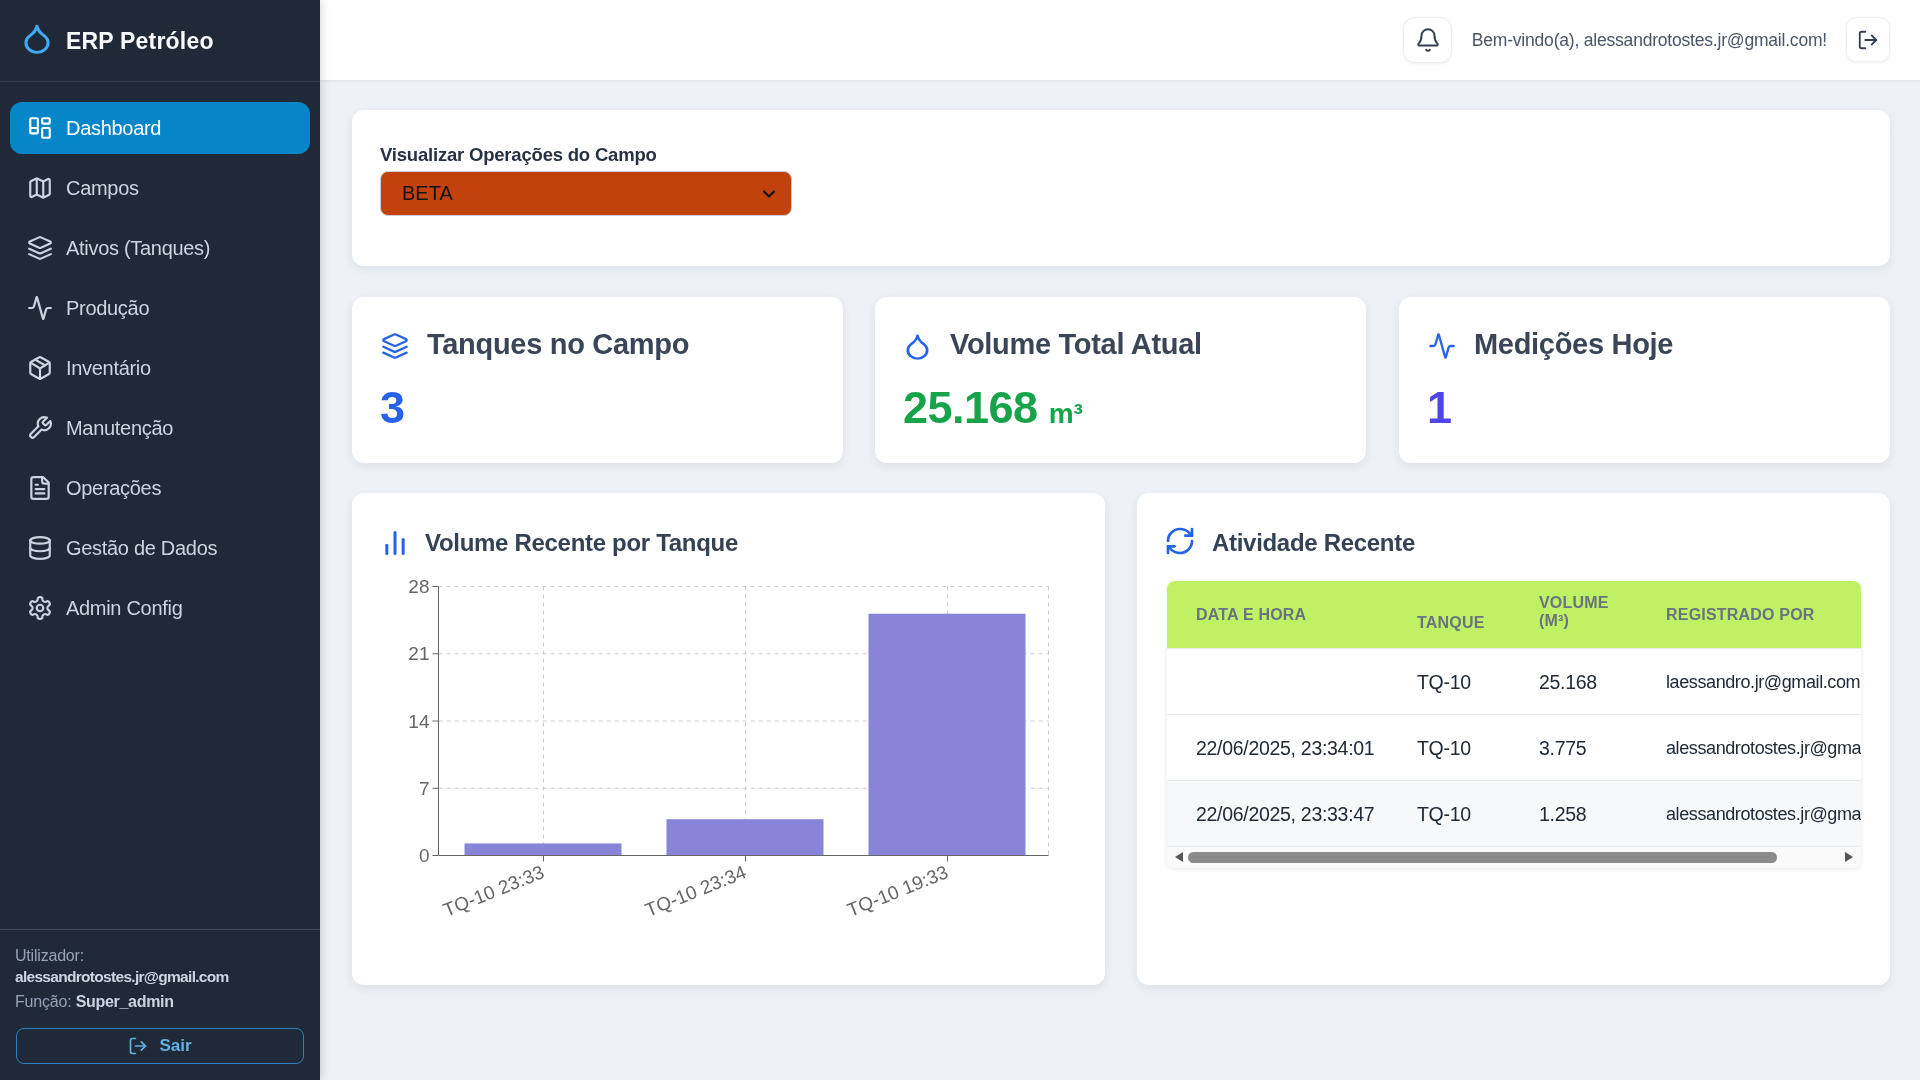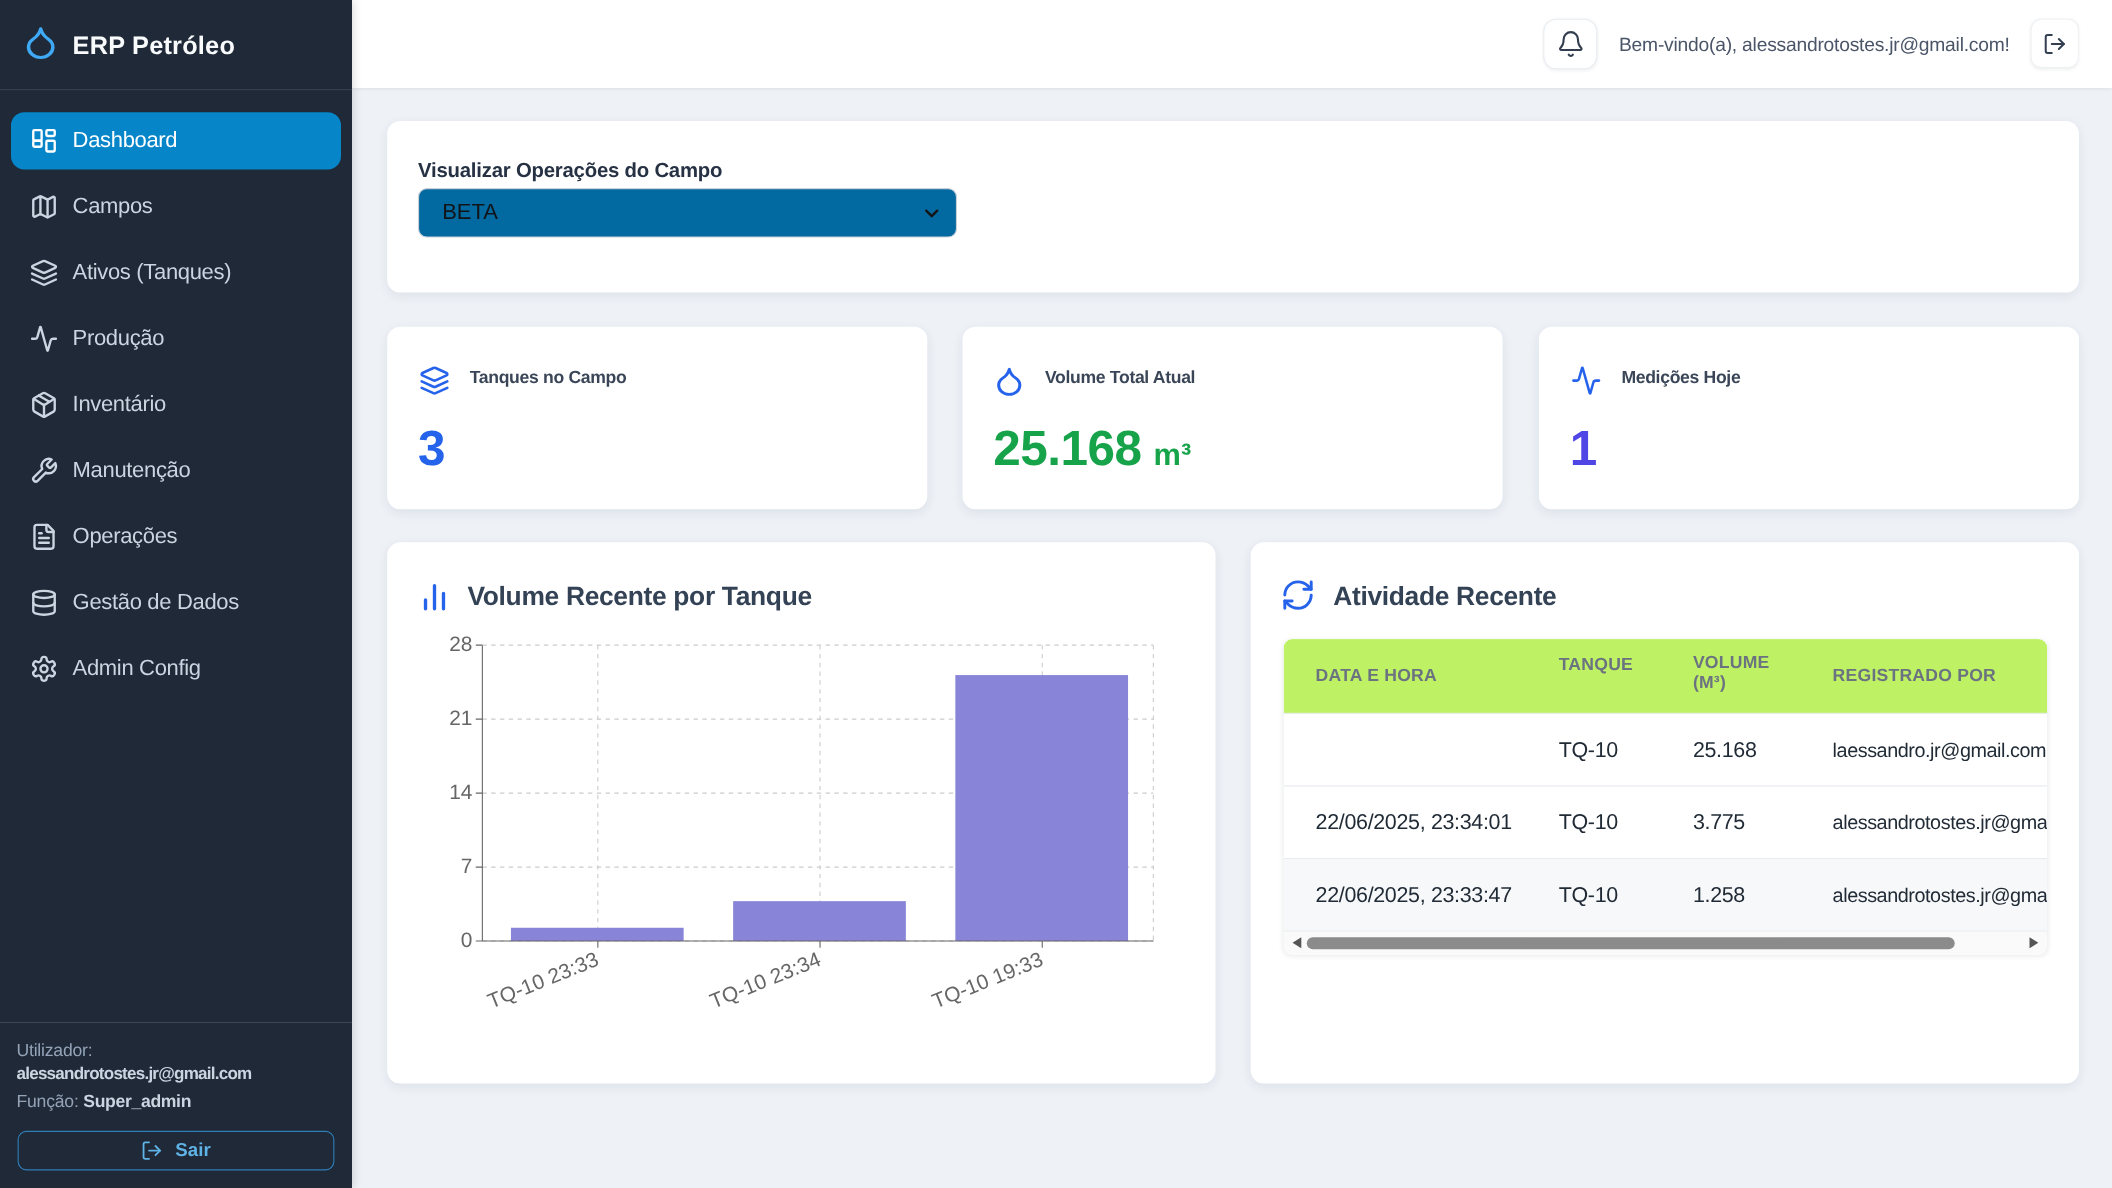--- a/index.html
+++ b/index.html
@@ -28,30 +28,30 @@
 
 #header { position:absolute; left:320px; top:0; width:1600px; height:80px; background:#ffffff; box-shadow:0 1px 3px rgba(0,0,0,.07); z-index:4; }
 #bellbtn { position:absolute; left:1083px; top:17px; width:49px; height:46px; background:#fff; border:1px solid #e9edf1; border-radius:12px; box-shadow:0 1px 3px rgba(0,0,0,.06); color:#333f50; display:flex; align-items:center; justify-content:center; }
 #welcome { position:absolute; right:93px; top:0; height:80px; line-height:80px; font-size:17.5px; color:#4a5568; letter-spacing:-0.2px; }
 #outbtn { position:absolute; left:1526px; top:17px; width:44px; height:45px; background:#fff; border:1px solid #eef1f4; border-radius:10px; box-shadow:0 1px 3px rgba(0,0,0,.06); color:#333f50; display:flex; align-items:center; justify-content:center; }
 
 
 .card { position:absolute; background:#fff; border-radius:12px; box-shadow:0 3px 10px rgba(30,41,59,.08); }
 #card-select { left:352px; top:110px; width:1538px; height:156px; }
 #card-select .lbl { position:absolute; left:28px; top:34px; font-size:18.5px; font-weight:bold; color:#263244; letter-spacing:-0.2px; }
-#sel { position:absolute; left:28px; top:61px; width:490px; height:45px; border:1px solid #c9cfd8; border-radius:8px; background:#0369a1; }
+#sel { position:absolute; left:28px; top:61px; width:412px; height:45px; border:1px solid #c9cfd8; border-radius:8px; background:#c2410c; }
 #sel .v { position:absolute; left:21px; top:0; height:43px; line-height:43px; font-size:20px; color:#111418; }
 #sel svg { position:absolute; right:12px; top:12px; color:#141414; }
 
 .stat { top:297px; height:166px; width:491px; }
 #stat1 { left:352px; }
 #stat2 { left:875px; }
 #stat3 { left:1399px; }
 .stat .ic { position:absolute; left:29px; top:35px; }
-.stat .ti { position:absolute; left:75px; top:22px; height:50px; line-height:50px; font-size:16px; font-weight:bold; color:#3a4657; letter-spacing:-0.3px; }
+.stat .ti { position:absolute; left:75px; top:22px; height:50px; line-height:50px; font-size:29px; font-weight:bold; color:#3a4657; letter-spacing:-0.3px; }
 .stat .val { position:absolute; left:28px; top:83px; height:56px; line-height:56px; font-size:45px; font-weight:bold; letter-spacing:-0.5px; }
 #stat1 .ic { color:#2563eb; }
 #stat2 .ic { color:#2563eb; left:26px; }
 #stat3 .ic { color:#2563eb; }
 #stat1 .val { color:#2563eb; }
 #stat2 .val { color:#17a34a; }
 #stat3 .val { color:#4f46e5; }
 .val .unit { font-size:28px; letter-spacing:0; margin-left:11px; }
 
 .bigcard { top:493px; height:492px; width:753px; }
@@ -268,21 +268,21 @@
     <path d="M3 12a9 9 0 0 1 9-9 9.75 9.75 0 0 1 6.74 2.74L21 8"></path>
     <path d="M21 3v5h-5"></path>
     <path d="M21 12a9 9 0 0 1-9 9 9.75 9.75 0 0 1-6.74-2.74L3 16"></path>
     <path d="M8 16H3v5"></path>
   </svg>
 <div class="cardtitle" style="left:1212px;">Atividade Recente</div>
 
 <div id="tbl">
   <div class="thead">
     <div class="th" style="left:29px; top:25px;">DATA E HORA</div>
-    <div class="th" style="left:250px; top:15px;">TANQUE</div>
+    <div class="th" style="left:250px; top:33px;">TANQUE</div>
     <div class="th" style="left:372px; top:13px;">VOLUME<br>(M³)</div>
     <div class="th" style="left:499px; top:25px;">REGISTRADO POR</div>
   </div>
   <div class="row" id="r1">
     <div class="c c2">TQ-10</div>
     <div class="c c3">25.168</div>
     <div class="c c4">laessandro.jr@gmail.com</div>
   </div>
   <div class="row" id="r2">
     <div class="c c1">22/06/2025, 23:34:01</div>

